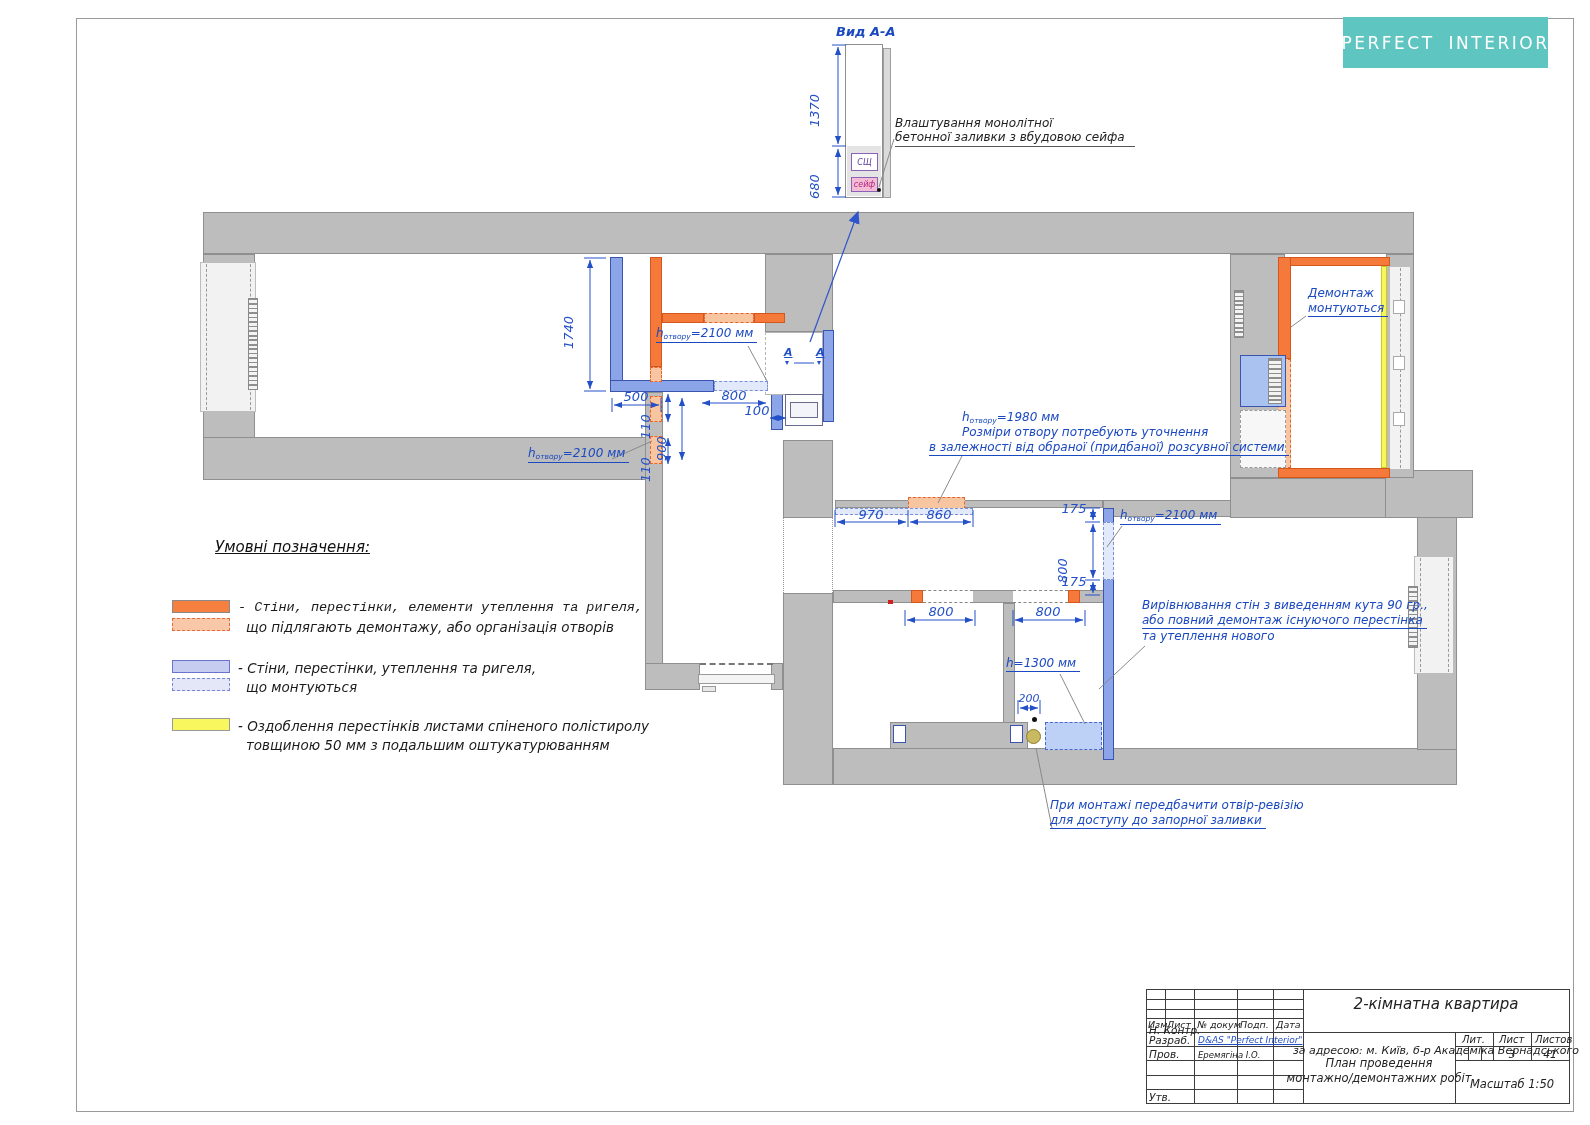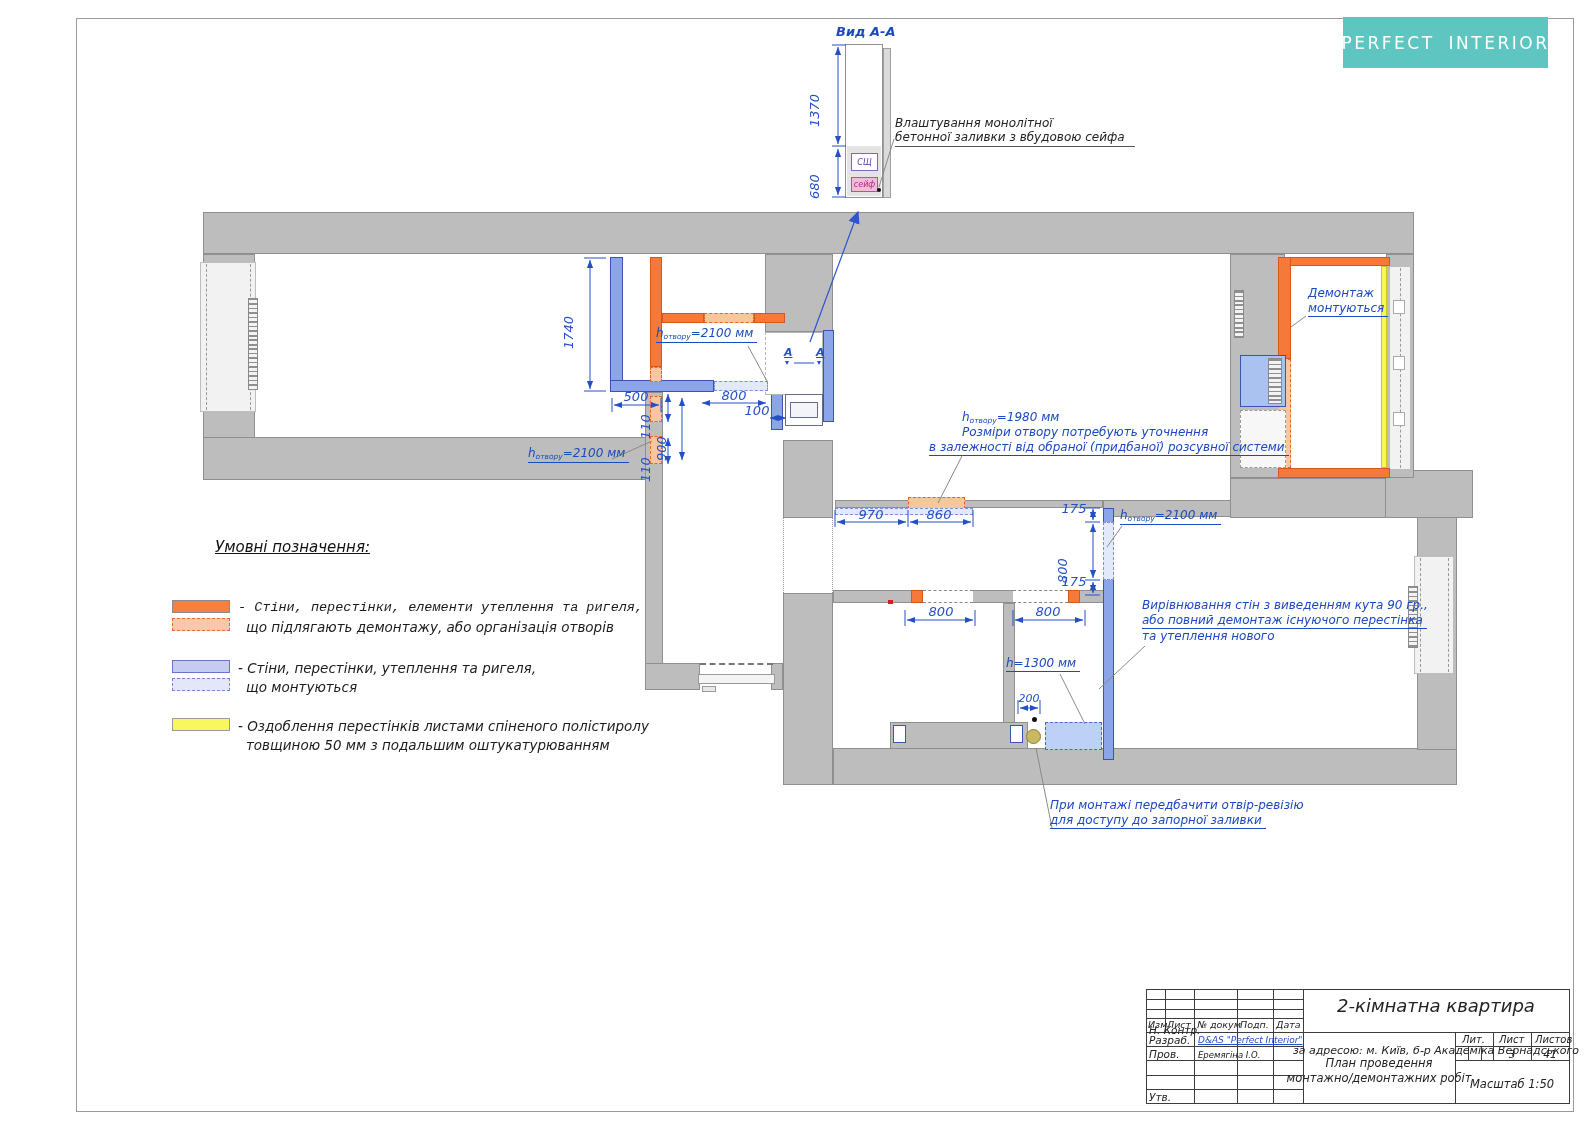--- a/index.html
+++ b/index.html
@@ -317,21 +317,21 @@
   <div class="tb-text" style="left:1240px;top:1019px;font-size:9.5px;">Подп.</div>
   <div class="tb-text" style="left:1276px;top:1019px;font-size:9.5px;">Дата</div>
 
   <div class="tb-text" style="left:1149px;top:1034px;">Разраб.</div>
   <div class="tb-text" style="left:1198px;top:1035px;font-size:9px;color:#2350c8;text-decoration:underline;">D&amp;AS "Perfect Interior"</div>
   <div class="tb-text" style="left:1149px;top:1048px;">Пров.</div>
   <div class="tb-text" style="left:1198px;top:1050px;font-size:8.5px;">Еремягіна І.О.</div>
   <div class="tb-text" style="left:1149px;top:1024px;">Н. Контр.</div>
   <div class="tb-text" style="left:1149px;top:1091px;">Утв.</div>
 
-  <div class="tb-text tb-center" style="left:1436px;top:995px;font-size:18px;">2-кімнатна квартира</div>
+  <div class="tb-text tb-center" style="left:1436px;top:995px;font-size:15px;">2-кімнатна квартира</div>
   <div class="tb-text tb-center" style="left:1436px;top:1012px;font-size:11px;margin-top:32px;">за адресою: м. Київ, б-р Академіка Вернадського</div>
   <div class="tb-text tb-center" style="left:1379px;top:1056px;font-size:11.5px;">План проведення</div>
   <div class="tb-text tb-center" style="left:1379px;top:1071px;font-size:11.5px;">монтажно/демонтажних робіт</div>
 
   <div class="tb-text" style="left:1462px;top:1034px;font-size:10px;">Лит.</div>
   <div class="tb-text" style="left:1499px;top:1034px;font-size:10px;">Лист</div>
   <div class="tb-text" style="left:1535px;top:1034px;font-size:10px;">Листов</div>
   <div class="tb-text tb-center" style="left:1512px;top:1048px;">3</div>
   <div class="tb-text tb-center" style="left:1550px;top:1048px;">41</div>
   <div class="tb-text tb-center" style="left:1512px;top:1077px;font-size:11.5px;">Масштаб 1:50</div>

